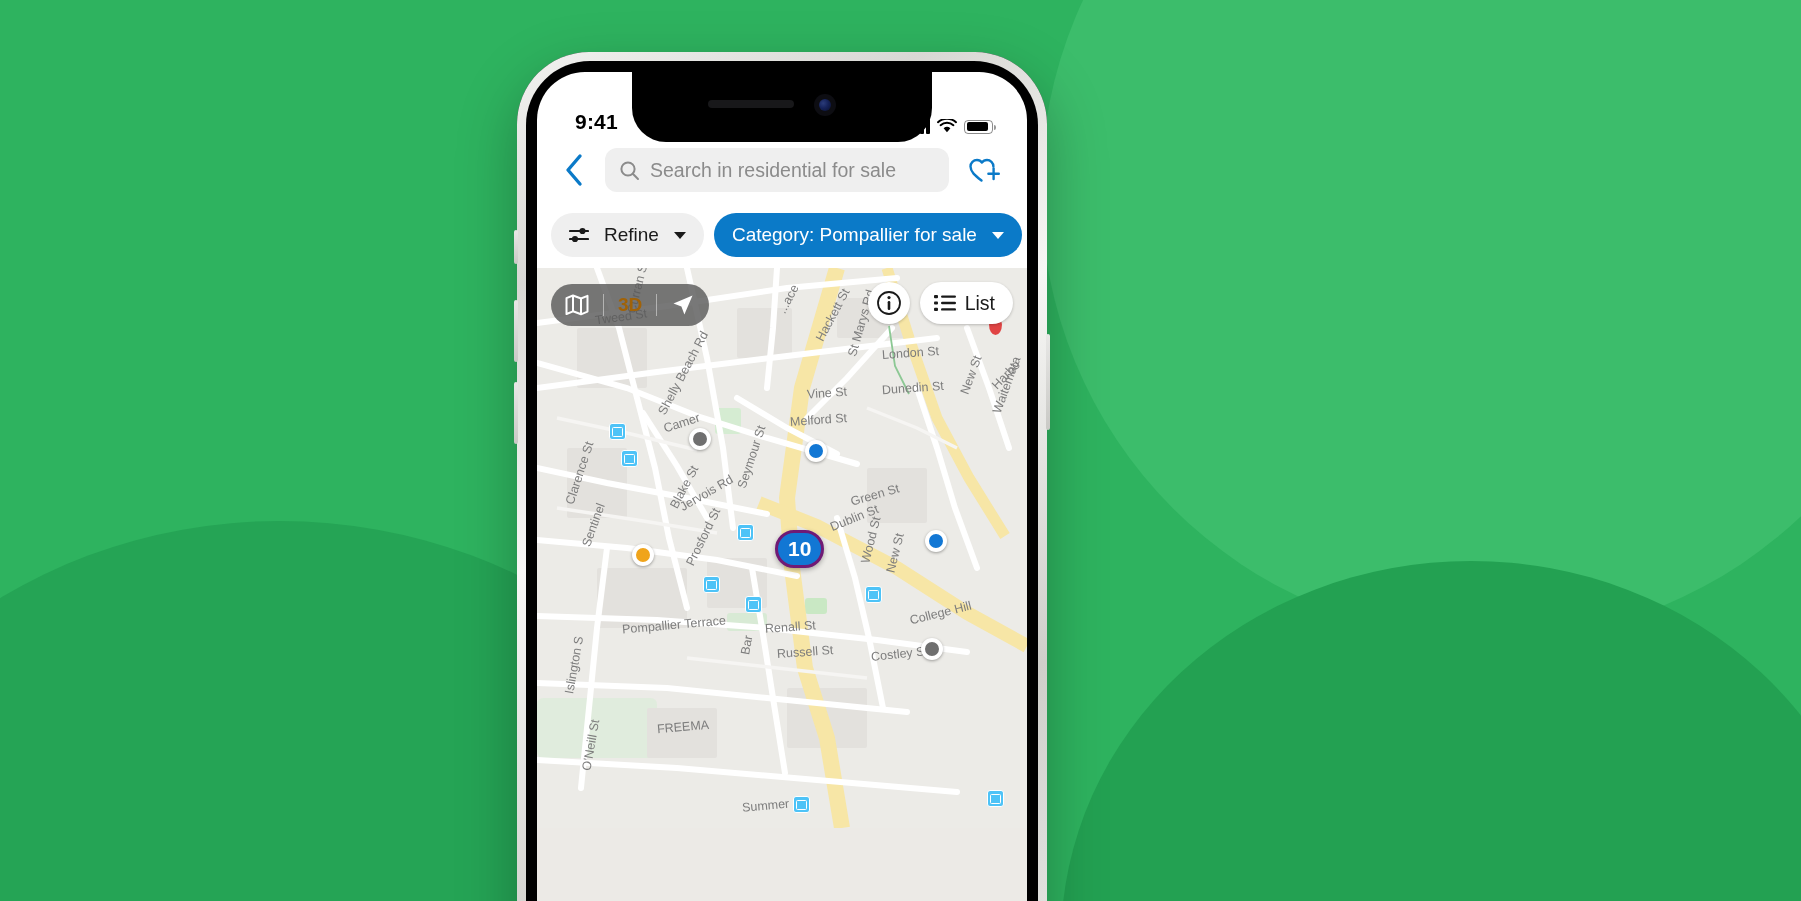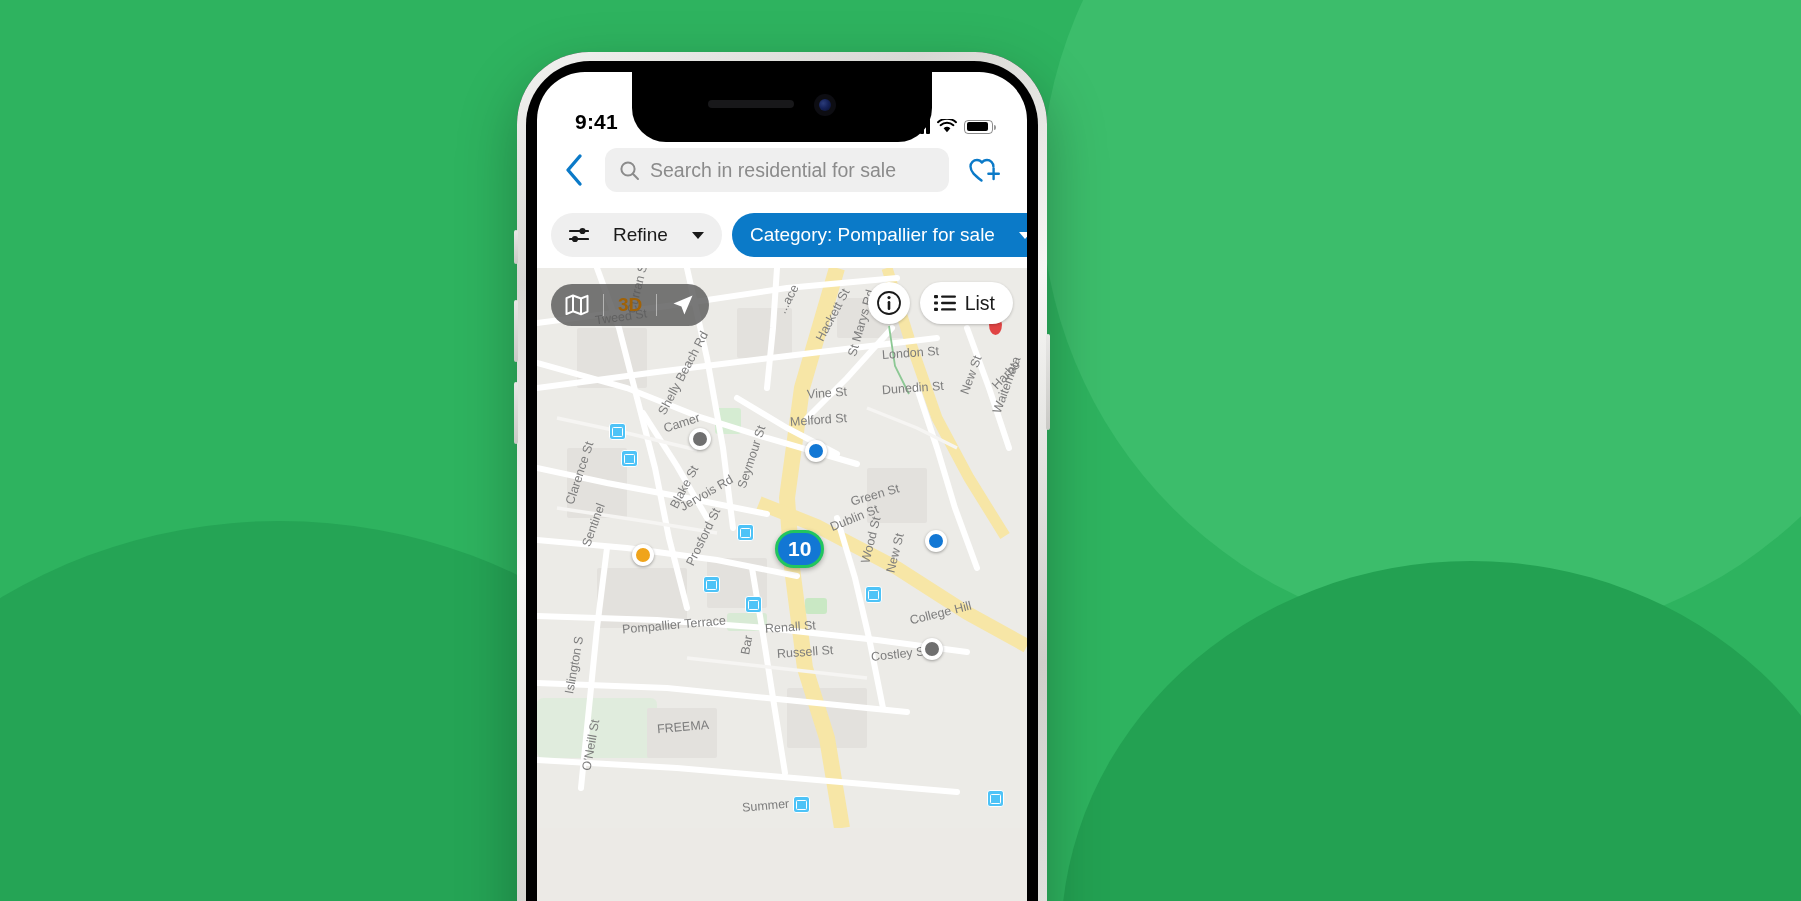--- a/index.html
+++ b/index.html
@@ -119,21 +119,21 @@
     width:42px; height:42px; flex:0 0 42px;
     display:flex; align-items:center; justify-content:center; cursor:pointer;
   }
   
   #chips-row {
     position:absolute; left:0; top:130px; right:0; height:66px;
     display:flex; align-items:center; gap:10px; padding:0 0 0 14px;
     background:#fff; z-index:29; overflow:hidden;
   }
   .chip {
-    height:44px; border-radius:22px; display:flex; align-items:center; gap:24px;
+    height:44px; border-radius:22px; display:flex; align-items:center; gap:15px;
     padding:0 18px; font-size:19px; white-space:nowrap; cursor:pointer;
     flex:0 0 auto;
   }
   .chip.neutral { background:#efefef; color:#1a1a1a; }
   .chip.active { background:#0b7ac8; color:#fff; }
   .caret { width:0;height:0;border-left:6px solid transparent;border-right:6px solid transparent; }
   .chip.neutral .caret { border-top:7px solid #1a1a1a; }
   .chip.active .caret { border-top:7px solid #fff; }
   
   #map {
@@ -171,21 +171,21 @@
   .marker { position:absolute; z-index:9; }
   .dot-marker {
     width:22px; height:22px; border-radius:50%;
     border:4px solid #fff; box-shadow:0 1px 3px rgba(0,0,0,.35);
   }
   .dot-blue { background:#1277d4; }
   .dot-orange { background:#f0a41b; }
   .dot-grey { background:#6f6f6f; }
   .cluster {
     min-width:46px; height:38px; border-radius:19px; background:#1277d4;
-    border:3px solid #22c55e; color:#fff; font-size:21px; font-weight:bold;
+    border:3px solid #701a75; color:#fff; font-size:21px; font-weight:bold;
     display:flex; align-items:center; justify-content:center;
     box-shadow:0 2px 5px rgba(0,0,0,.3); padding:0 10px;
   }
   .transit {
     width:17px; height:17px; border-radius:3px; background:#4ec3f7;
     border:1.5px solid #fff;
     display:flex; align-items:center; justify-content:center;
   }
   .transit::after {
     content:""; width:9px; height:8px; border-radius:1.5px;

